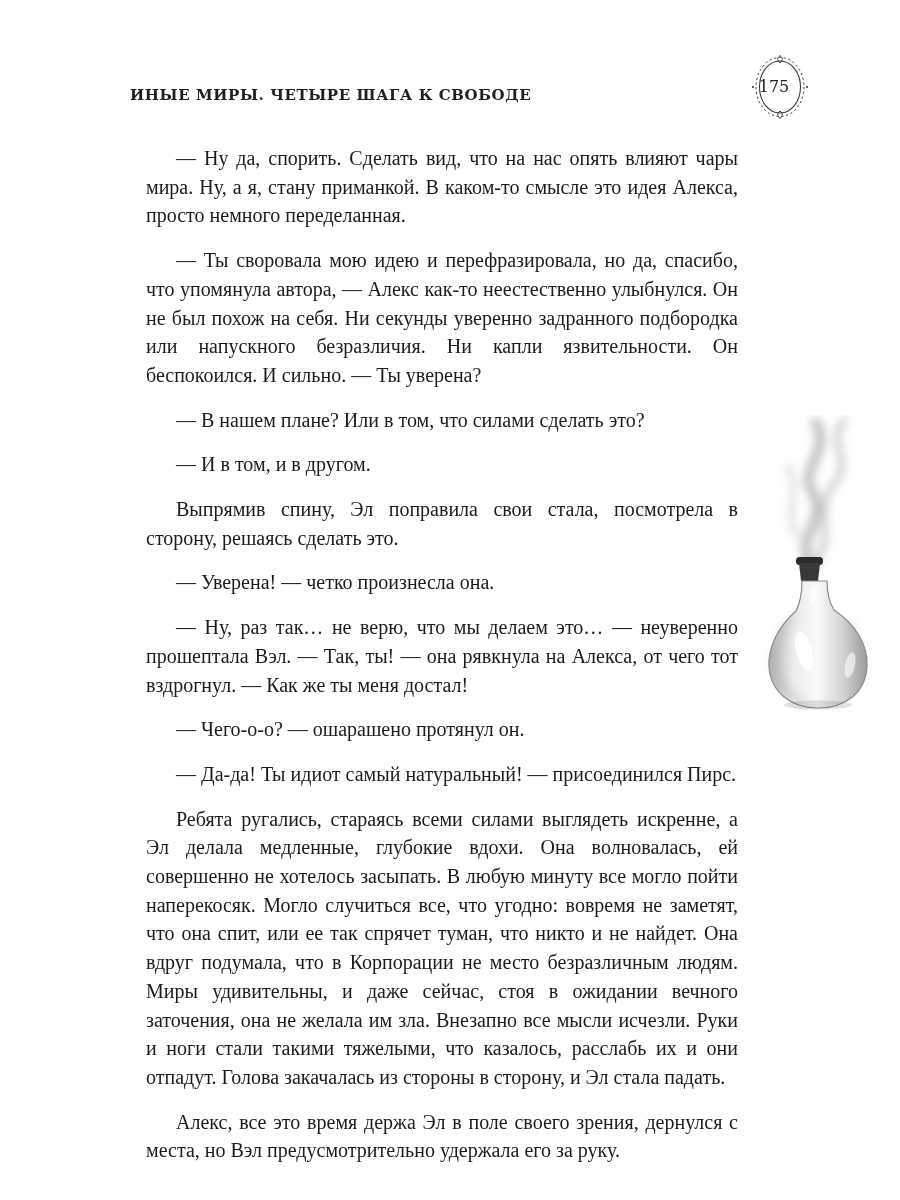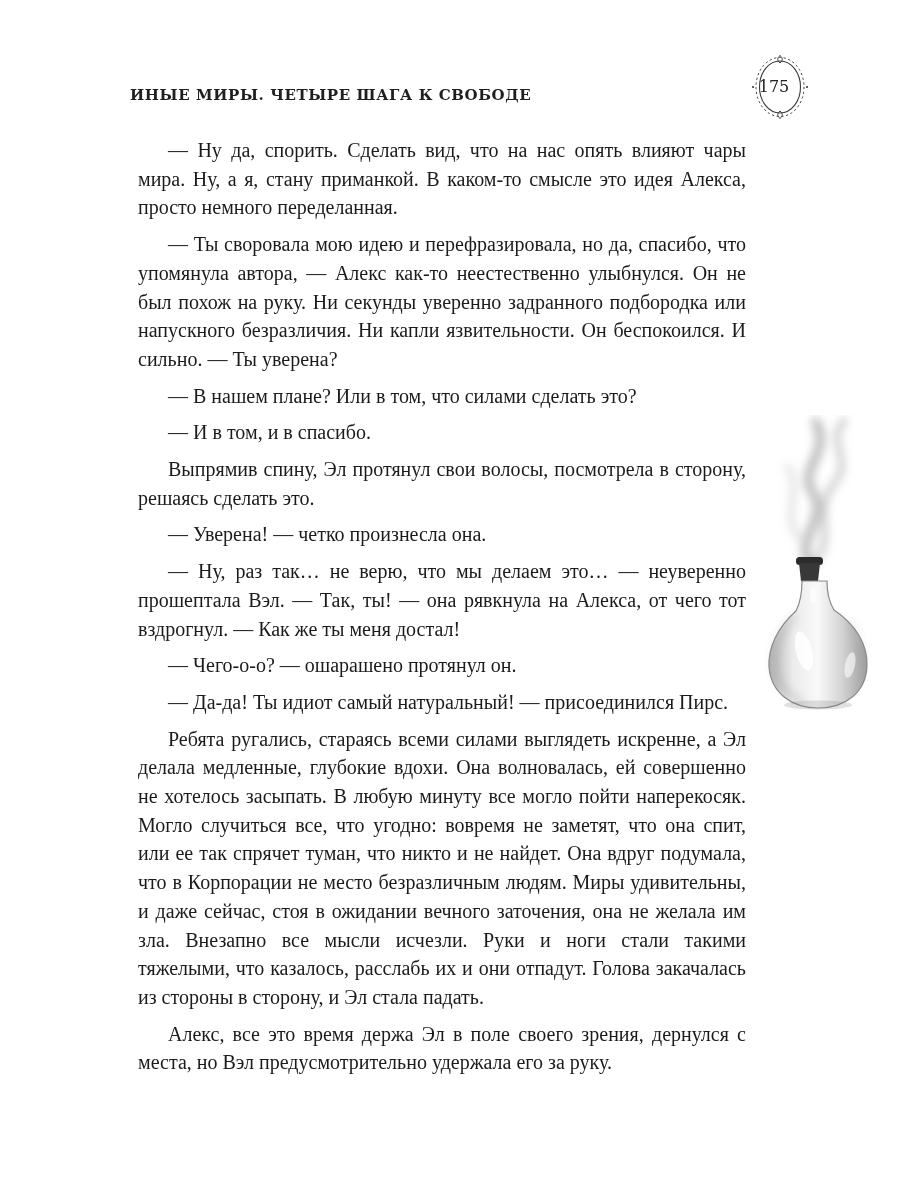--- a/index.html
+++ b/index.html
@@ -48,21 +48,21 @@
     left: 130px;
     top: 128px;
     width: 624px;
     font-size: 20px;
     line-height: 28.7px;
     text-align: justify;
     hyphens: auto;
     color: #1b1b1b;
   }
   .body-text p {
-    margin: 8px;
+    margin: 16px;
     text-indent: 30px;
   }
   .illustration {
     position: absolute;
     left: 758px;
     top: 415px;
     width: 132px;
     height: 300px;
     pointer-events: none;
   }
@@ -81,24 +81,24 @@
       <path d="M30 1.5 c 3 2.5 3 5 0 7.5 c -3 -2.5 -3 -5 0 -7.5 Z" fill="none" stroke="#3a3a3a" stroke-width="1"></path>
       <path d="M30 57 c 3 2.5 3 5 0 7.5 c -3 -2.5 -3 -5 0 -7.5 Z" fill="none" stroke="#3a3a3a" stroke-width="1"></path>
       <circle cx="3" cy="33" r="1.1" fill="#3a3a3a"></circle>
       <circle cx="57" cy="33" r="1.1" fill="#3a3a3a"></circle>
     </svg>
     <span class="num">175</span>
   </div>
 
   <main class="body-text">
     <p>— Ну да, спорить. Сделать вид, что на нас опять влияют чары мира. Ну, а я, стану приманкой. В каком-то смысле это идея Алекса, просто немного переделанная.</p>
-    <p>— Ты своровала мою идею и перефразировала, но да, спасибо, что упомянула автора, — Алекс как-то неестественно улыбнулся. Он не был похож на руку. Ни секунды уверенно задранного подбородка или напускного безразличия. Ни капли язвительности. Он беспокоился. И сильно. — Ты уверена?</p>
+    <p>— Ты своровала мою идею и перефразировала, но да, спасибо, что упомянула автора, — Алекс как-то неестественно улыбнулся. Он не был похож на себя. Ни секунды уверенно задранного подбородка или напускного безразличия. Ни капли язвительности. Он беспокоился. И сильно. — Ты уверена?</p>
     <p>— В нашем плане? Или в том, что силами сделать это?</p>
-    <p>— И в том, и в спасибо.</p>
-    <p>Выпрямив спину, Эл протянул свои волосы, посмотрела в сторону, решаясь сделать это.</p>
+    <p>— И в том, и в другом.</p>
+    <p>Выпрямив спину, Эл поправила свои стала, посмотрела в сторону, решаясь сделать это.</p>
     <p>— Уверена! — четко произнесла она.</p>
     <p>— Ну, раз так… не верю, что мы делаем это… — неуверенно прошептала Вэл. — Так, ты! — она рявкнула на Алекса, от чего тот вздрогнул. — Как же ты меня достал!</p>
     <p>— Чего-о-о? — ошарашено протянул он.</p>
     <p>— Да-да! Ты идиот самый натуральный! — присоединился Пирс.</p>
     <p>Ребята ругались, стараясь всеми силами выглядеть искренне, а Эл делала медленные, глубокие вдохи. Она волновалась, ей совершенно не хотелось засыпать. В любую минуту все могло пойти наперекосяк. Могло случиться все, что угодно: вовремя не заметят, что она спит, или ее так спрячет туман, что никто и не найдет. Она вдруг подумала, что в Корпорации не место безразличным людям. Миры удивительны, и даже сейчас, стоя в ожидании вечного заточения, она не желала им зла. Внезапно все мысли исчезли. Руки и ноги стали такими тяжелыми, что казалось, расслабь их и они отпадут. Голова закачалась из стороны в сторону, и Эл стала падать.</p>
     <p>Алекс, все это время держа Эл в поле своего зрения, дернулся с места, но Вэл предусмотрительно удержала его за руку.</p>
   </main>
 
   <div class="illustration">
     <svg viewBox="0 0 132 300" width="132" height="300">

